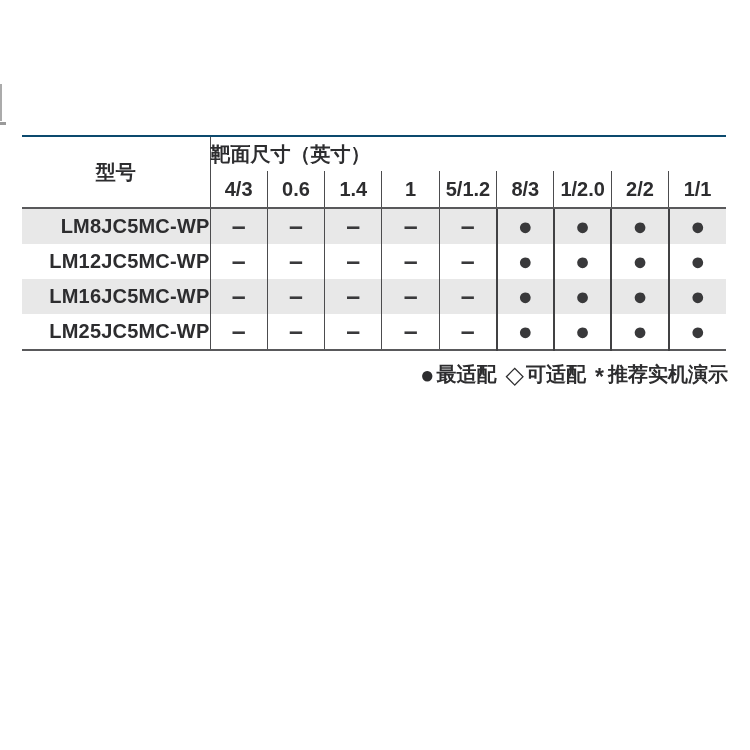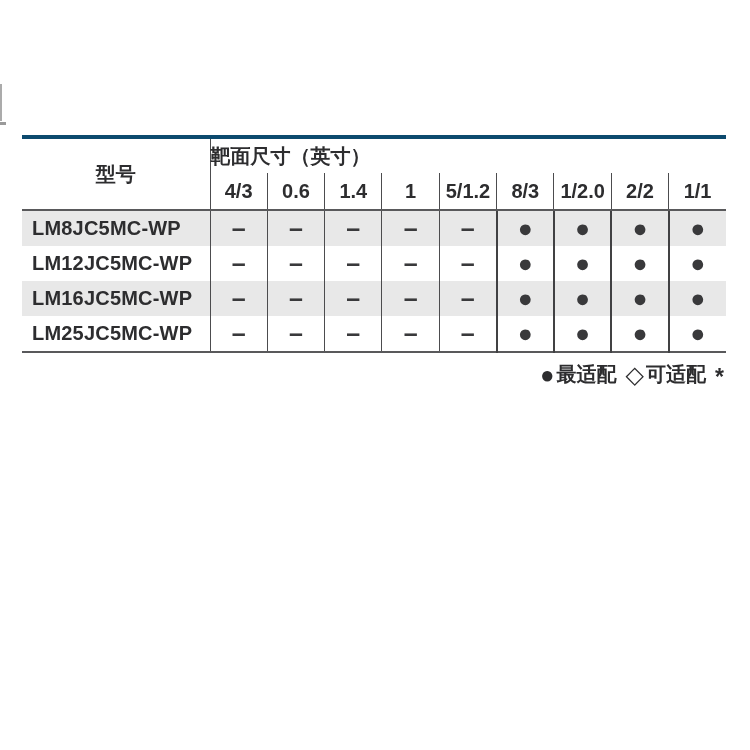--- a/index.html
+++ b/index.html
@@ -15,21 +15,21 @@
   .artifact-v{
     position:absolute;left:0;top:84px;width:2px;height:37px;background:#ababab;
   }
   .artifact-c{
     position:absolute;left:0;top:122px;width:6px;height:3px;background:#9a9a9a;
   }
 
   table.spec{
     position:absolute;left:22px;top:135px;width:704px;
     border-collapse:collapse;table-layout:fixed;
-    border-top:4px solid #0c4a6e;
+    border-top:2px solid #0c4a6e;
     border-bottom:2px solid #59595b;
   }
   col.model-col{width:188px;}
 
   th{font-weight:600;font-size:20px;color:#2d2d2f;padding:0;}
   th.model-header{
     border-right:1.5px solid #4c4c4e;
     border-bottom:2px solid #59595b;
     text-align:center;vertical-align:middle;
   }
@@ -41,21 +41,21 @@
   tr.size-cols th{
     height:36px;text-align:center;vertical-align:middle;
     border-left:1.5px solid #4c4c4e;
     border-bottom:2px solid #59595b;
   }
   tr.size-cols th:first-child{border-left:none;}
 
   tbody td{height:35px;padding:0;vertical-align:middle;}
   tr.striped{background:#e8e8e8;}
   td.model{
-    text-align:left;padding-left:10px;
+    text-align:right;padding-left:10px;
     font-size:20px;font-weight:600;letter-spacing:0.2px;
   }
   td.sym{
     text-align:center;
     font-size:25px;font-weight:bold;line-height:1;
     color:#39393b;
     border-left:1.5px solid #4c4c4e;
   }
   td.sym.heavy{border-left-width:2.5px;border-left-color:#414143;}
 
@@ -158,15 +158,16 @@
       </tr>
     </tbody>
   </table>
 
   <div class="legend">
     <span class="glyph circle">●</span>
     <span>最适配</span>
     <span class="glyph diamond">◇</span>
     <span>可适配</span>
     <span class="glyph star">*</span>
+    <span>推荐实机演示</span>
   </div>
 
 </div>
 
 </body></html>

